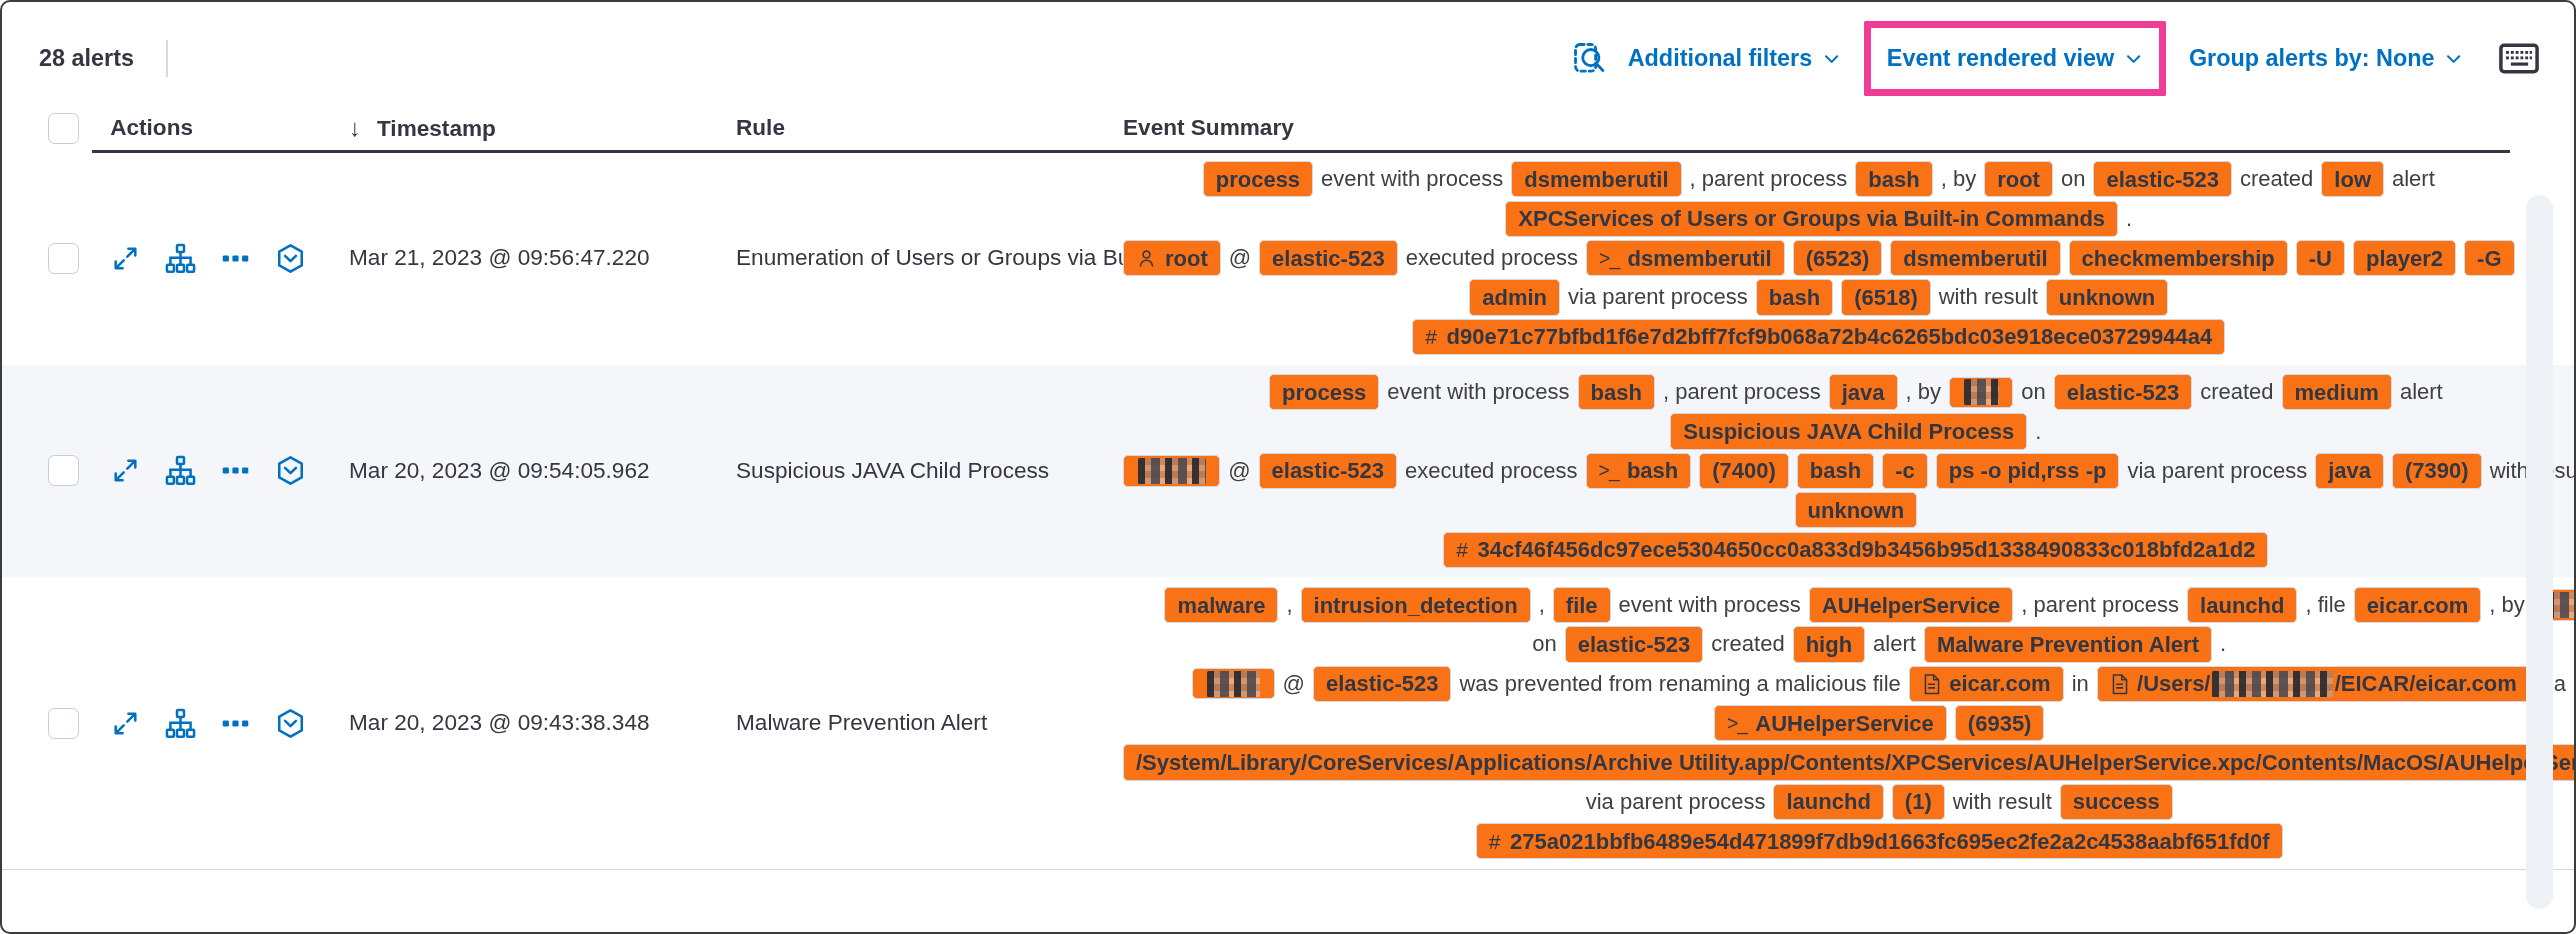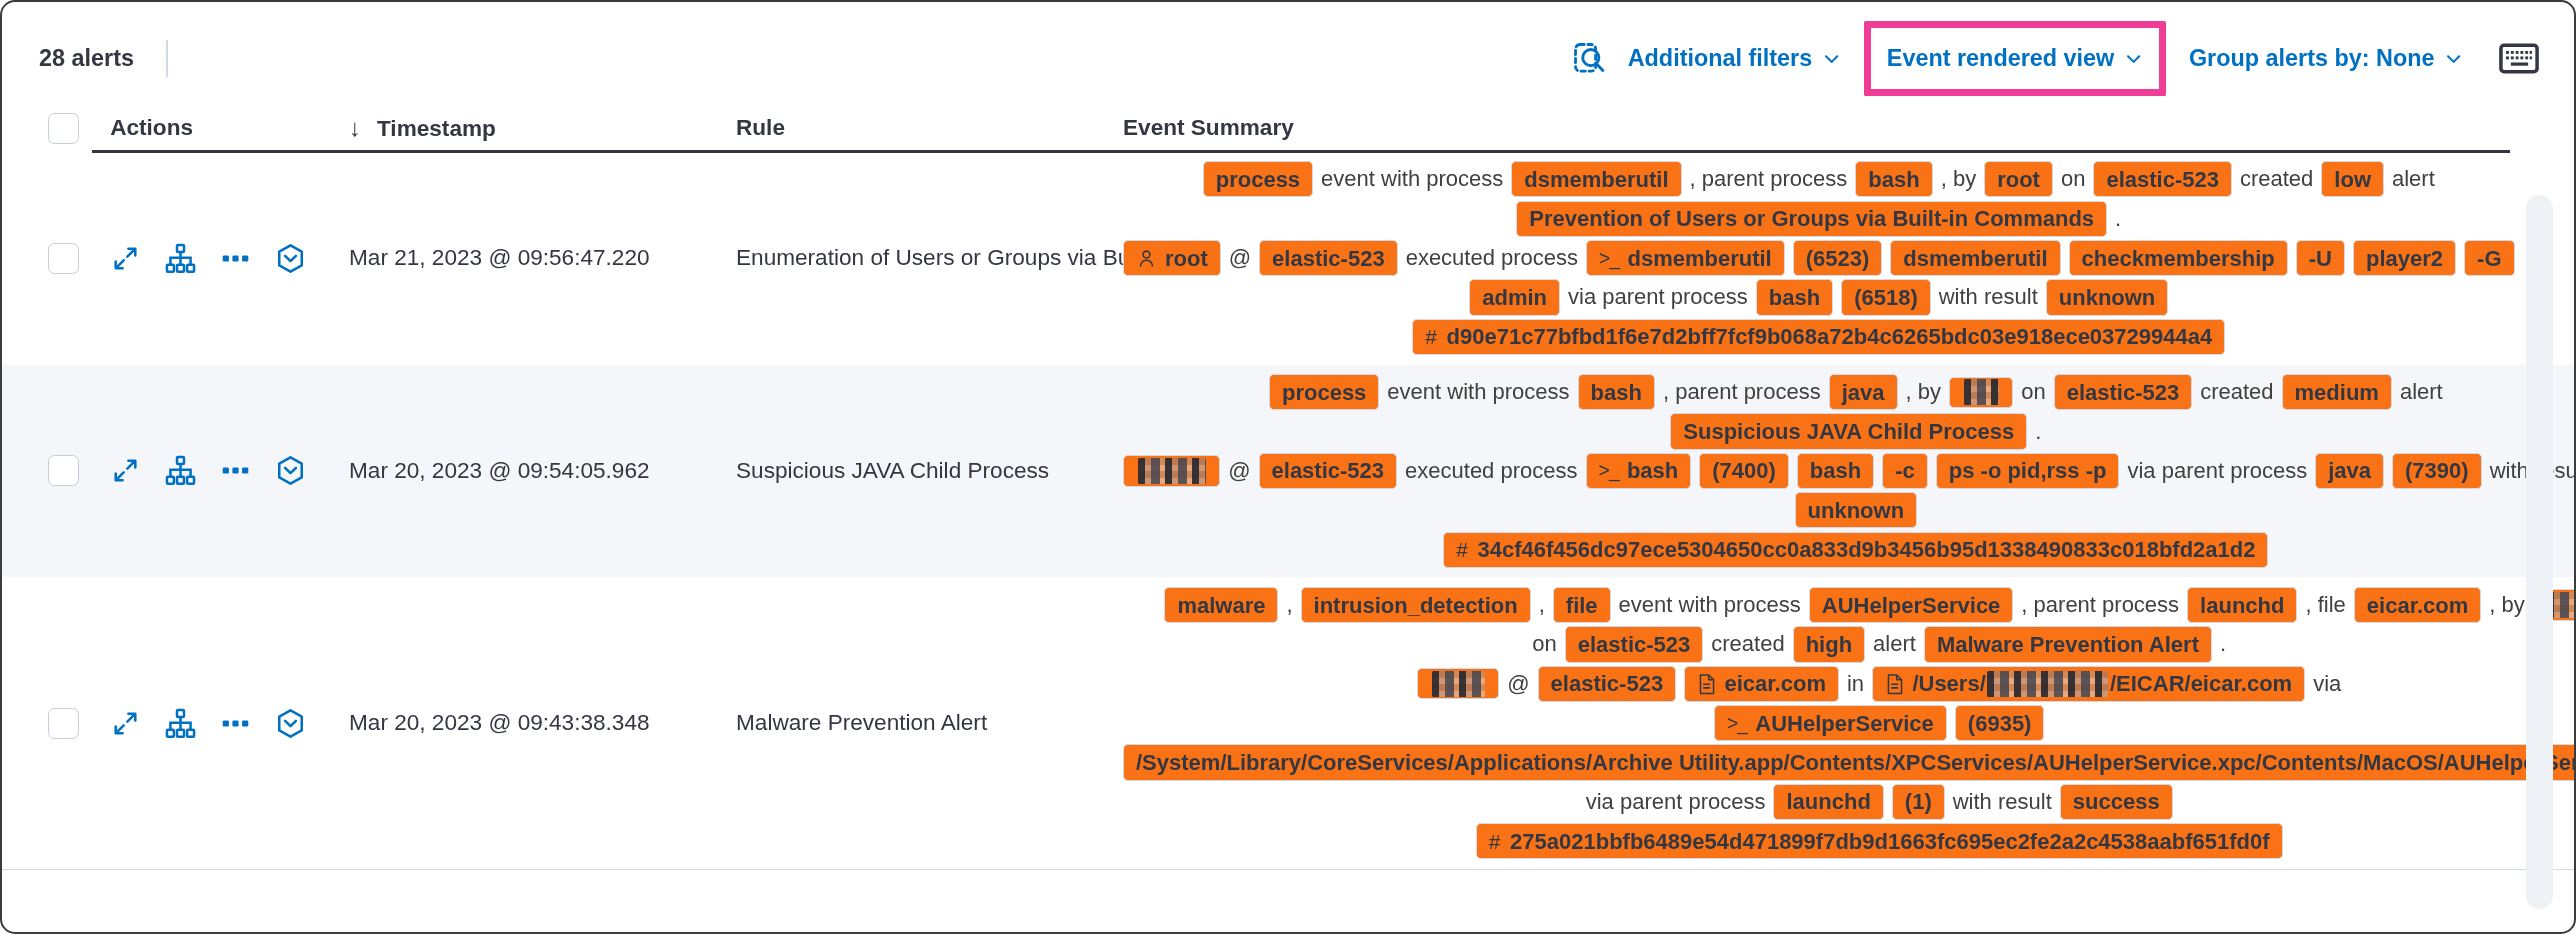--- a/index.html
+++ b/index.html
@@ -1,17 +1,17 @@
 <!DOCTYPE html>
 <html style="font-size:13px"><head>
 <meta charset="utf-8">
 <style>
   html,body{margin:0;padding:0;background:#fff;}
   body{width:2576px;height:934px;position:relative;font-family:"Liberation Sans","DejaVu Sans",sans-serif;color:#343741;}
-  .frame{position:absolute;inset:0;border:2.4px solid #3c3c3c;border-radius:15px;box-sizing:border-box;overflow:hidden;background:#fff;}
+  .frame{position:absolute;inset:0;border:2.4px solid #3c3c3c;border-radius:10px;box-sizing:border-box;overflow:hidden;background:#fff;}
 
   
   .toolbar{display:flex;justify-content:space-between;align-items:center;padding:17.7px 35px 8px 37px;height:77px;box-sizing:content-box;}
   .toolbar-left{display:flex;align-items:center;}
   .alert-count{font-size:23.4px;font-weight:bold;color:#343741;}
   .v-divider{width:1.6px;height:37px;background:#d3dae6;margin-left:32px;}
   .toolbar-right{display:flex;align-items:center;gap:21px;}
   .tb-link{display:flex;align-items:center;gap:9.7px;color:#0071c2;font-size:23.4px;font-weight:600;white-space:nowrap;cursor:pointer;}
   .view-highlight{border:7.2px solid #ee3d96;border-radius:1.6px;padding:17px 16px;display:flex;align-items:center;gap:11.3px;margin:0 1.6px;}
   .icon-btn{display:flex;align-items:center;justify-content:center;cursor:pointer;}
@@ -176,21 +176,21 @@
             <span class="badge">bash</span>
             <span class="sum-text">, by</span>
             <span class="badge">root</span>
             <span class="sum-text">on</span>
             <span class="badge">elastic-523</span>
             <span class="sum-text">created</span>
             <span class="badge">low</span>
             <span class="sum-text">alert</span>
           </div>
           <div class="sum-line">
-            <span class="badge">Prevention of Users or Groups via Built-in Commands</span>
+            <span class="badge">XPCServices of Users or Groups via Built-in Commands</span>
             <span class="sum-text">.</span>
           </div>
           <div class="sum-line">
             <span class="badge"><span class="badge-icon">
                 <svg width="21" height="21" viewBox="0 0 16 16" fill="none" stroke="#343741" stroke-width="1.2" stroke-linecap="round">
                   <circle cx="8" cy="5" r="2.6"></circle>
                   <path d="M3.4 13.6c.6-3 2.5-4.3 4.6-4.3s4 1.3 4.6 4.3"></path>
                 </svg>
               </span>root</span>
             <span class="sum-text">@</span>
@@ -369,20 +369,21 @@
             <span class="sum-text">alert</span>
             <span class="badge">Malware Prevention Alert</span>
             <span class="sum-text">.</span>
           </div>
           <div class="sum-line">
             <span class="badge">
               <span class="redacted" style="width: 53px;"></span>
             </span>
             <span class="sum-text">@</span>
             <span class="badge">elastic-523</span>
+            <span class="sum-text">was prevented from renaming a malicious file</span>
             <span class="badge"><span class="badge-icon">
                 <svg width="19.3" height="22.6" viewBox="0 0 14 16" fill="none" stroke="#343741" stroke-width="1.1" stroke-linejoin="round">
                   <path d="M2.5 1.2h6l3.5 3.5v10H2.5z"></path>
                   <path d="M8.5 1.2v3.5H12"></path>
                   <path d="M4.5 8h5M4.5 10.6h5"></path>
                 </svg>
               </span>eicar.com</span>
             <span class="sum-text">in</span>
             <span class="badge"><span class="badge-icon">
                 <svg width="19.3" height="22.6" viewBox="0 0 14 16" fill="none" stroke="#343741" stroke-width="1.1" stroke-linejoin="round">

